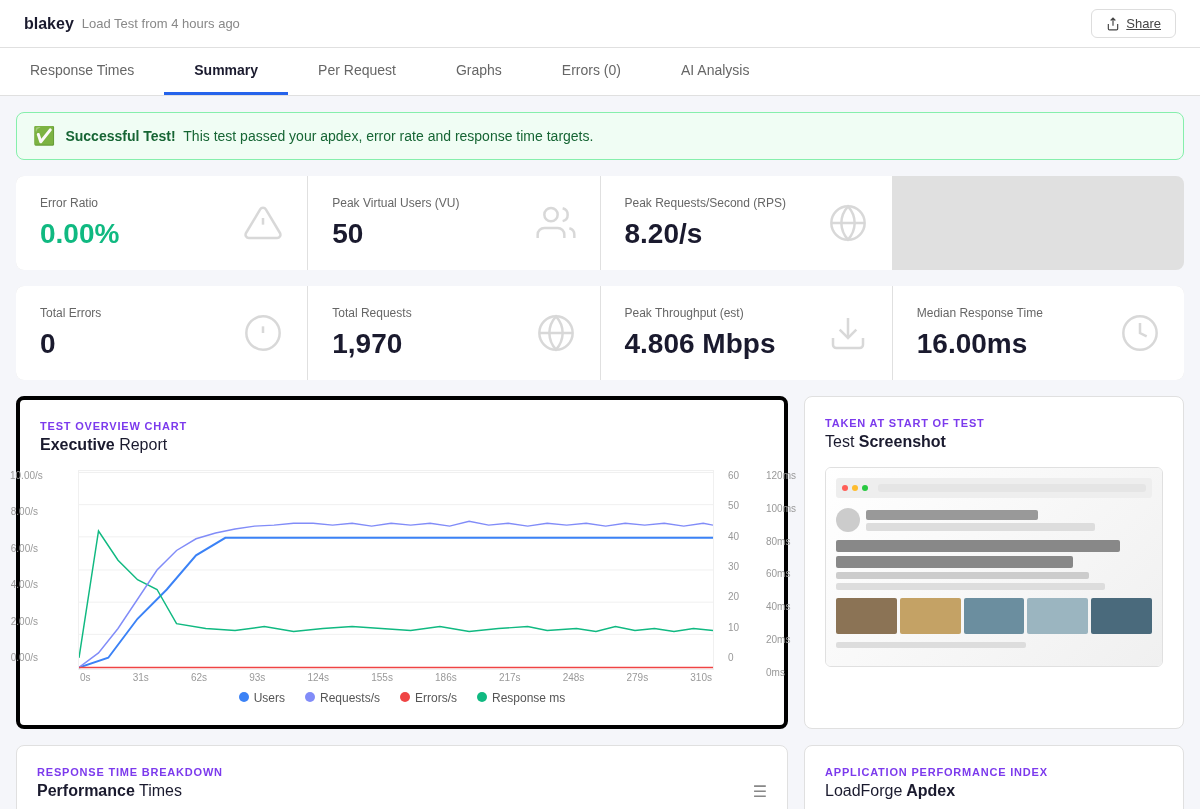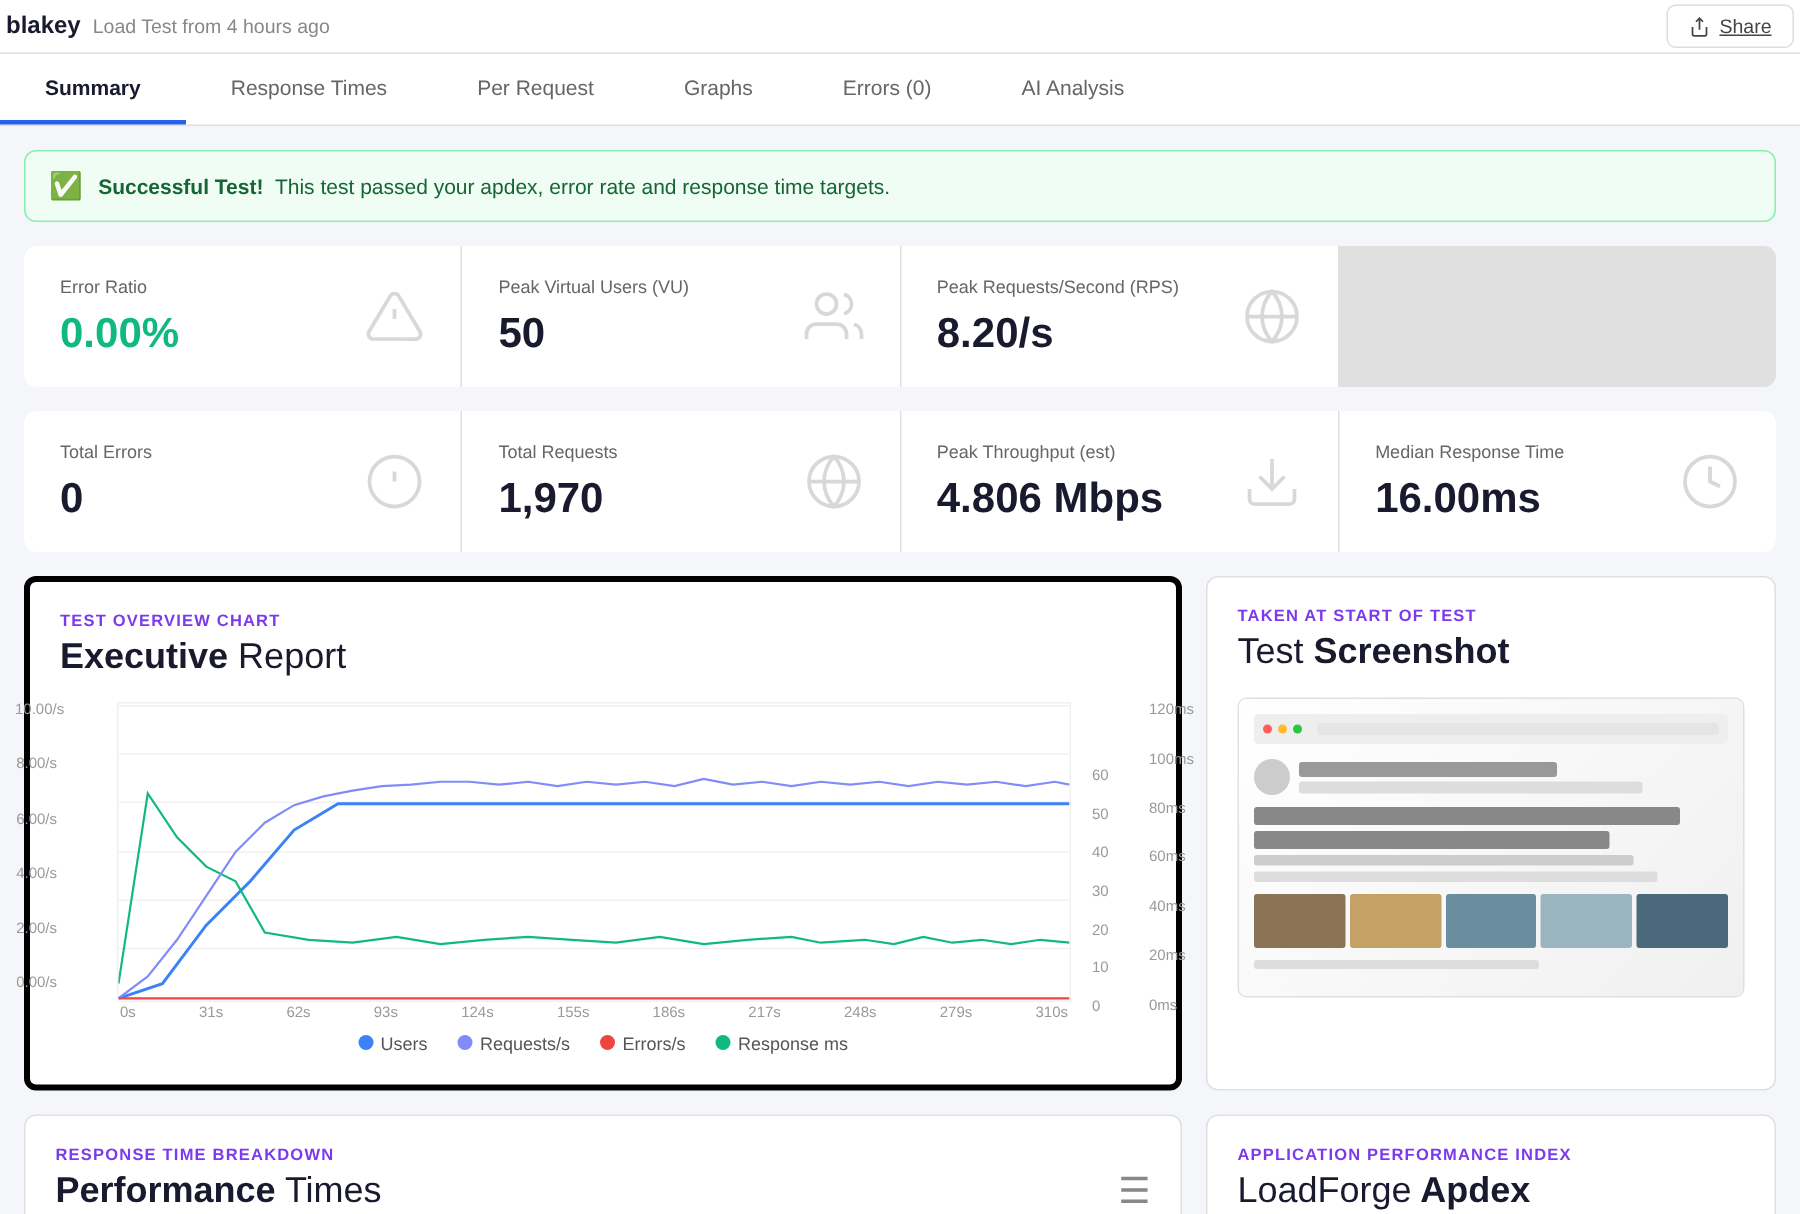--- a/index.html
+++ b/index.html
@@ -1,19 +1,19 @@
 <!DOCTYPE html>
 <html><head>
   <meta charset="utf-8">
   <style>
     * { box-sizing: border-box; margin: 0; padding: 0; }
     body { font-family: -apple-system, BlinkMacSystemFont, 'Segoe UI', sans-serif; background: #f5f6fa; color: #333; font-size: 14px; }
 
     
-    .header { background: #fff; border-bottom: 1px solid #e0e0e0; padding: 0 4px; display: flex; align-items: center; justify-content: space-between; height: 36px; }
+    .header { background: #fff; border-bottom: 1px solid #e0e0e0; padding: 0 24px; display: flex; align-items: center; justify-content: space-between; height: 48px; }
     .header-left { display: flex; align-items: center; gap: 8px; }
     .header-brand { font-weight: 700; font-size: 16px; color: #1a1a2e; }
     .header-subtitle { color: #888; font-size: 13px; }
     .share-btn { display: flex; align-items: center; gap: 6px; border: 1px solid #ddd; border-radius: 6px; padding: 6px 14px; background: #fff; cursor: pointer; font-size: 13px; color: #444; text-decoration: underline; }
 
     
     .tabs { background: #fff; border-bottom: 1px solid #e0e0e0; display: flex; padding: 0 0; }
     .tab { padding: 14px 30px; cursor: pointer; font-size: 14px; color: #666; border-bottom: 3px solid transparent; white-space: nowrap; }
     .tab.active { color: #1a1a2e; font-weight: 600; border-bottom: 3px solid #2563eb; }
 
@@ -29,21 +29,21 @@
     .stat-value { font-size: 28px; font-weight: 600; color: #1a1a2e; }
     .stat-value.green { color: #10b981; }
     .stat-icon { opacity: 0.25; }
 
     
     .bottom-section { display: grid; grid-template-columns: 1fr 380px; gap: 16px; margin: 0 16px; }
     .chart-panel { background: #fff; border-radius: 8px; border: 4px solid #000000; padding: 20px; }
     .right-panel { background: #fff; border-radius: 8px; border: 1px solid #e0e0e0; padding: 20px; }
 
     .panel-sublabel { font-size: 11px; font-weight: 700; color: #7c3aed; text-transform: uppercase; letter-spacing: 0.8px; margin-bottom: 4px; }
-    .panel-title { font-size: 24px; font-weight: 400; color: #1a1a2e; margin-bottom: 16px; }
+    .panel-title { font-size: 16px; font-weight: 400; color: #1a1a2e; margin-bottom: 16px; }
     .panel-title strong { font-weight: 700; }
 
     
     .chart-legend { display: flex; gap: 20px; justify-content: center; margin-top: 8px; font-size: 12px; color: #555; }
     .legend-dot { display: inline-block; width: 10px; height: 10px; border-radius: 50%; margin-right: 5px; }
 
     
     .screenshot-box { background: #f8f9fa; border: 1px solid #e0e0e0; border-radius: 6px; overflow: hidden; height: 200px; display: flex; align-items: center; justify-content: center; position: relative; }
     .screenshot-mockup { width: 100%; height: 100%; background: linear-gradient(135deg, #fff 0%, #f0f0f0 100%); display: flex; flex-direction: column; padding: 10px; gap: 6px; }
     .mock-header { height: 20px; background: #eee; border-radius: 3px; display: flex; gap: 4px; align-items: center; padding: 0 6px; }
@@ -76,22 +76,22 @@
   </div>
   <button class="share-btn">
     <svg width="14" height="14" viewBox="0 0 24 24" fill="none" stroke="currentColor" stroke-width="2">
         <path d="M4 12v8a2 2 0 002 2h12a2 2 0 002-2v-8M16 6l-4-4-4 4M12 2v13"></path>
       </svg>
     <span>Share</span>
   </button>
 </div>
 
 <div class="tabs">
+  <div class="tab">Response Times</div>
   <div class="tab active">Summary</div>
-  <div class="tab">Response Times</div>
   <div class="tab">Per Request</div>
   <div class="tab">Graphs</div>
   <div class="tab">Errors (0)</div>
   <div class="tab">AI Analysis</div>
 </div>
 
 <div class="success-banner">
   <span class="success-icon">✅</span>
   <span>
     <span class="success-bold">Successful Test!</span>
@@ -193,21 +193,21 @@
 
       <div class="y-axis-left">
         <span>10.00/s</span>
           <span>8.00/s</span>
           <span>6.00/s</span>
           <span>4.00/s</span>
           <span>2.00/s</span>
           <span>0.00/s</span>
       </div>
 
-      <div style="position:absolute; right:-2px; top:0; bottom:4px; display:flex; flex-direction:column; justify-content:space-between; font-size:10px; color:#999; text-align:left; width:38px;margin-top:44px;">
+      <div style="position:absolute; right:-2px; top:0; bottom:20px; display:flex; flex-direction:column; justify-content:space-between; font-size:10px; color:#999; text-align:left; width:38px;">
         <span>60</span>
           <span>50</span>
           <span>40</span>
           <span>30</span>
           <span>20</span>
           <span>10</span>
           <span>0</span>
       </div>
 
       <div style="position:absolute; right:-50px; top:0; bottom:5px; display:flex; flex-direction:column; justify-content:space-between; font-size:10px; color:#999; text-align:left; width:48px;">

